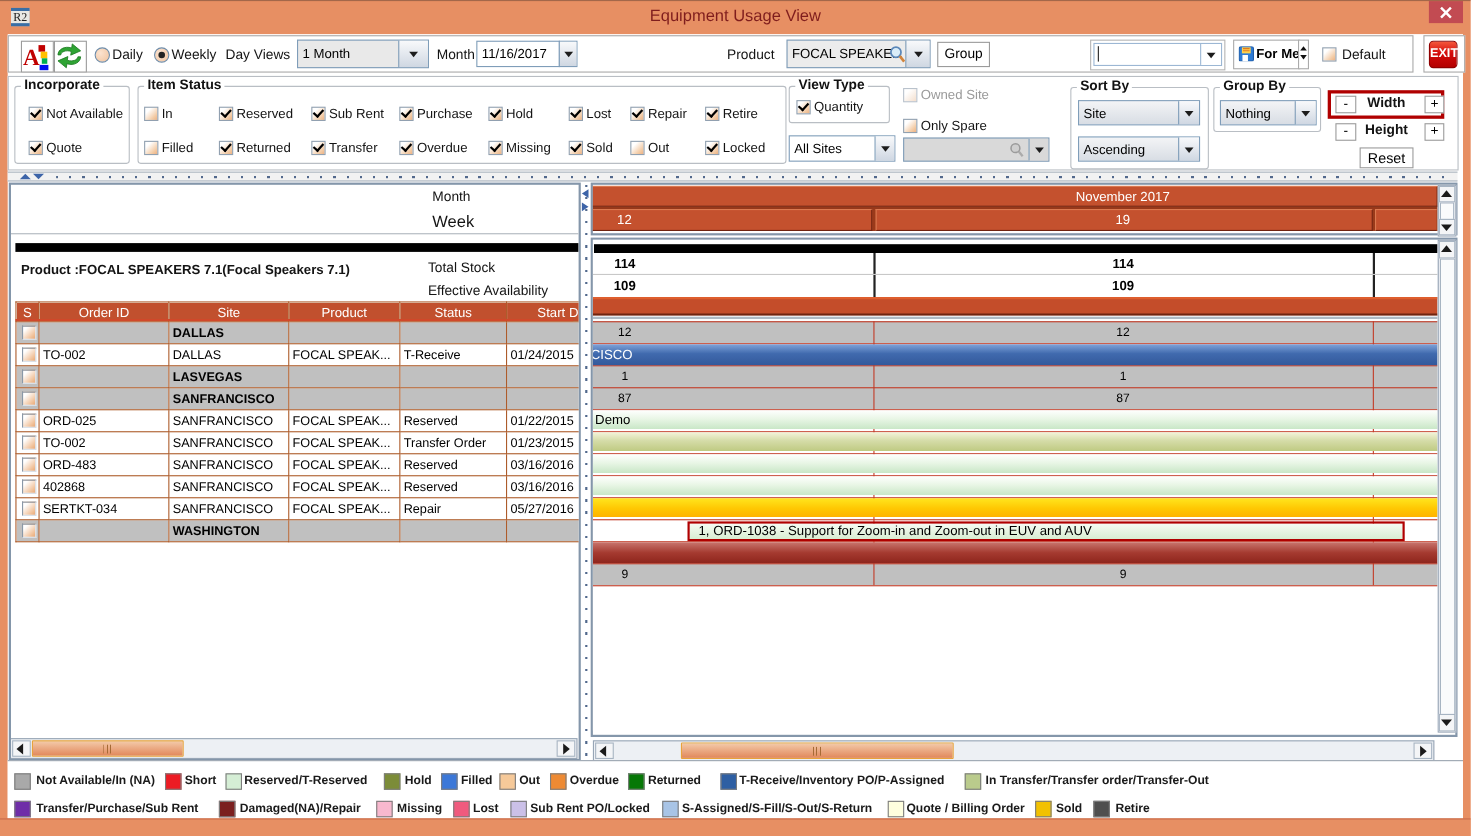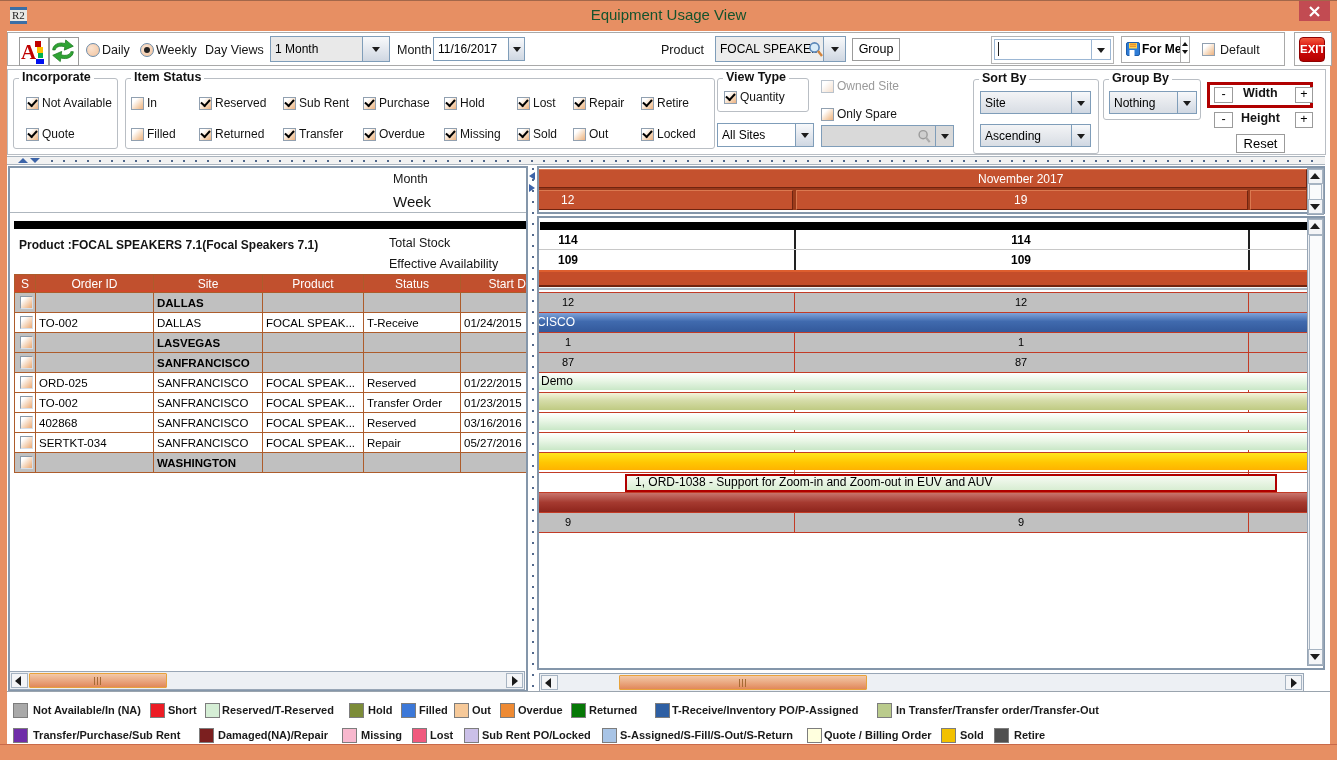--- a/index.html
+++ b/index.html
@@ -1,19 +1,19 @@
 <!DOCTYPE html>
 <html><head><meta charset="utf-8">
 <style>
 html,body{margin:0;padding:0;}
 body{width:1337px;height:760px;position:relative;overflow:hidden;background:#E78F63;font-family:"Liberation Sans",sans-serif;color:#000;}
 .abs{position:absolute;}
 
 #client{position:absolute;left:7px;top:31px;width:1323px;height:713px;background:#fff;}
-#title{position:absolute;top:6px;left:0;width:100%;text-align:center;font-size:15px;color:#14532d;}
+#title{position:absolute;top:6px;left:0;width:100%;text-align:center;font-size:15px;color:#7f1d1d;}
 #closebtn{position:absolute;left:1299px;top:1px;width:31px;height:20px;background:#C24B52;}
 #closebtn svg{position:absolute;left:10px;top:5px;}
 
 #toolbar{position:absolute;left:0;top:1px;width:1276px;height:32px;border:1px solid #A9A9A9;background:#fff;}
 #exitbox{position:absolute;left:1287px;top:1px;width:36px;height:32px;border:1px solid #A9A9A9;background:#fff;}
 .tbtn{position:absolute;top:4px;width:28px;height:27px;border:1px solid #9B9B9B;background:#fff;}
 .lbl{position:absolute;font-size:12.5px;color:#141414;white-space:nowrap;}
 .radio{position:absolute;width:12px;height:12px;border-radius:50%;border:1px solid #6E8CA9;background:radial-gradient(circle at 35% 35%,#FBE3D0,#F0C39E);}
 .radio.on::after{content:"";position:absolute;left:3px;top:3px;width:6px;height:6px;border-radius:50%;background:#222;}
 .combo{position:absolute;border:1px solid #7F9DB9;background:#E9E9E9;}
@@ -320,20 +320,30 @@
         </tr>
   <tr>
           <td>
             <div class="gcb"></div>
           </td>
           <td>TO-002</td>
           <td>SANFRANCISCO</td>
           <td>FOCAL SPEAK...</td>
           <td>Transfer Order</td>
           <td>01/23/2015</td>
+        </tr>
+  <tr>
+          <td>
+            <div class="gcb"></div>
+          </td>
+          <td>ORD-483</td>
+          <td>SANFRANCISCO</td>
+          <td>FOCAL SPEAK...</td>
+          <td>Reserved</td>
+          <td>03/16/2016</td>
         </tr>
   <tr>
           <td>
             <div class="gcb"></div>
           </td>
           <td>402868</td>
           <td>SANFRANCISCO</td>
           <td>FOCAL SPEAK...</td>
           <td>Reserved</td>
           <td>03/16/2016</td>

